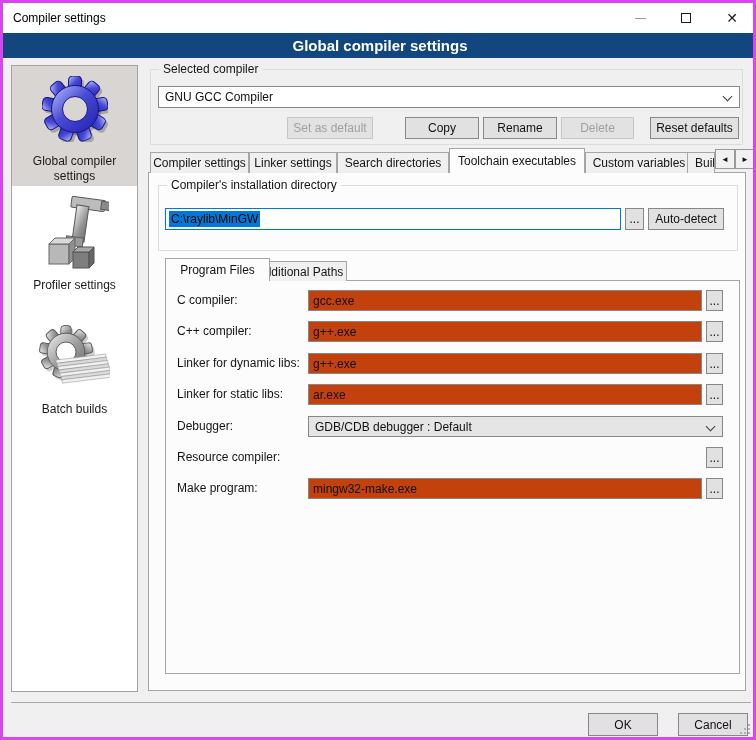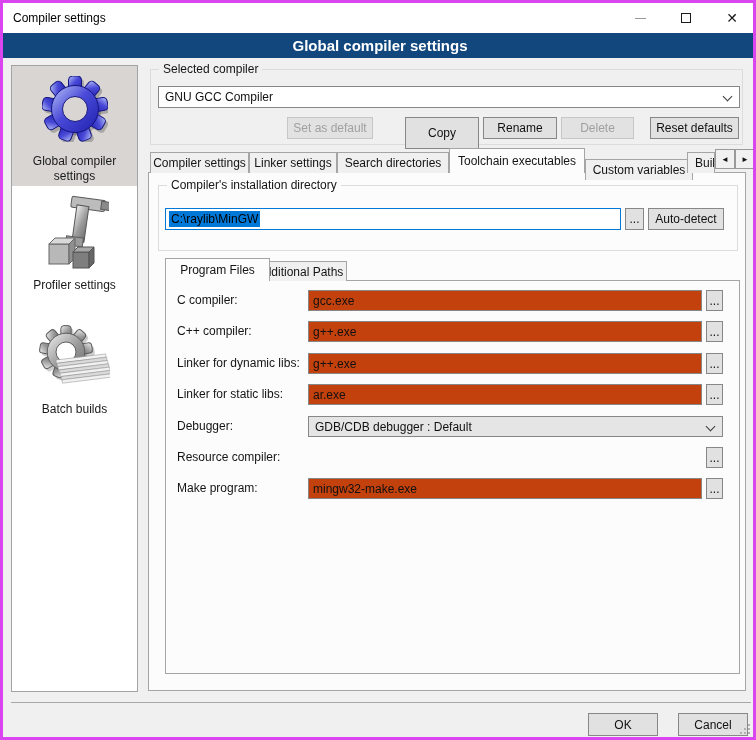--- a/index.html
+++ b/index.html
@@ -170,30 +170,30 @@
     <div class="sb-label" style="top:336px;height:16px;">Batch builds</div>
   </div>
 
   <div class="group" style="left:147px;top:66px;width:593px;height:76px;"></div>
   <span class="legend" style="left:156px;top:60px;background:var(--dlg-bg);">Selected compiler</span>
   <div class="combo" style="left:155px;top:83px;width:582px;height:22px;">
     <span>GNU GCC Compiler</span>
     <span class="chev"></span>
   </div>
   <div class="btn disabled" style="left:284px;top:114px;width:86px;height:22px;">Set as default</div>
-  <div class="btn" style="left:402px;top:114px;width:74px;height:32px;">Copy</div>
+  <div class="btn" style="left:402px;top:114px;width:74px;height:22px;">Copy</div>
   <div class="btn" style="left:480px;top:114px;width:74px;height:22px;">Rename</div>
   <div class="btn disabled" style="left:558px;top:114px;width:73px;height:22px;">Delete</div>
   <div class="btn" style="left:647px;top:114px;width:89px;height:22px;">Reset defaults</div>
 
   <div class="tab" style="left:147px;top:149px;width:99px;height:21px;">Compiler settings</div>
   <div class="tab" style="left:246px;top:149px;width:88px;height:21px;">Linker settings</div>
   <div class="tab" style="left:334px;top:149px;width:112px;height:21px;">Search directories</div>
   <div class="tab active" style="left:446px;top:145px;width:136px;height:25px;">Toolchain executables</div>
-  <div class="tab" style="left:582px;top:149px;width:108px;height:21px;margin-top:7px;">Custom variables</div>
+  <div class="tab" style="left:582px;top:149px;width:108px;height:21px;">Custom variables</div>
   <div class="tab clip" style="left:684px;top:149px;width:28px;height:21px;">Build</div>
   <div class="spin" style="left:712px;top:146px;">
       <span>◄</span>
     </div>
   <div class="spin" style="left:732px;top:146px;">
       <span>►</span>
     </div>
 
   <div class="page" style="left:145px;top:169px;width:598px;height:519px;"></div>
 

